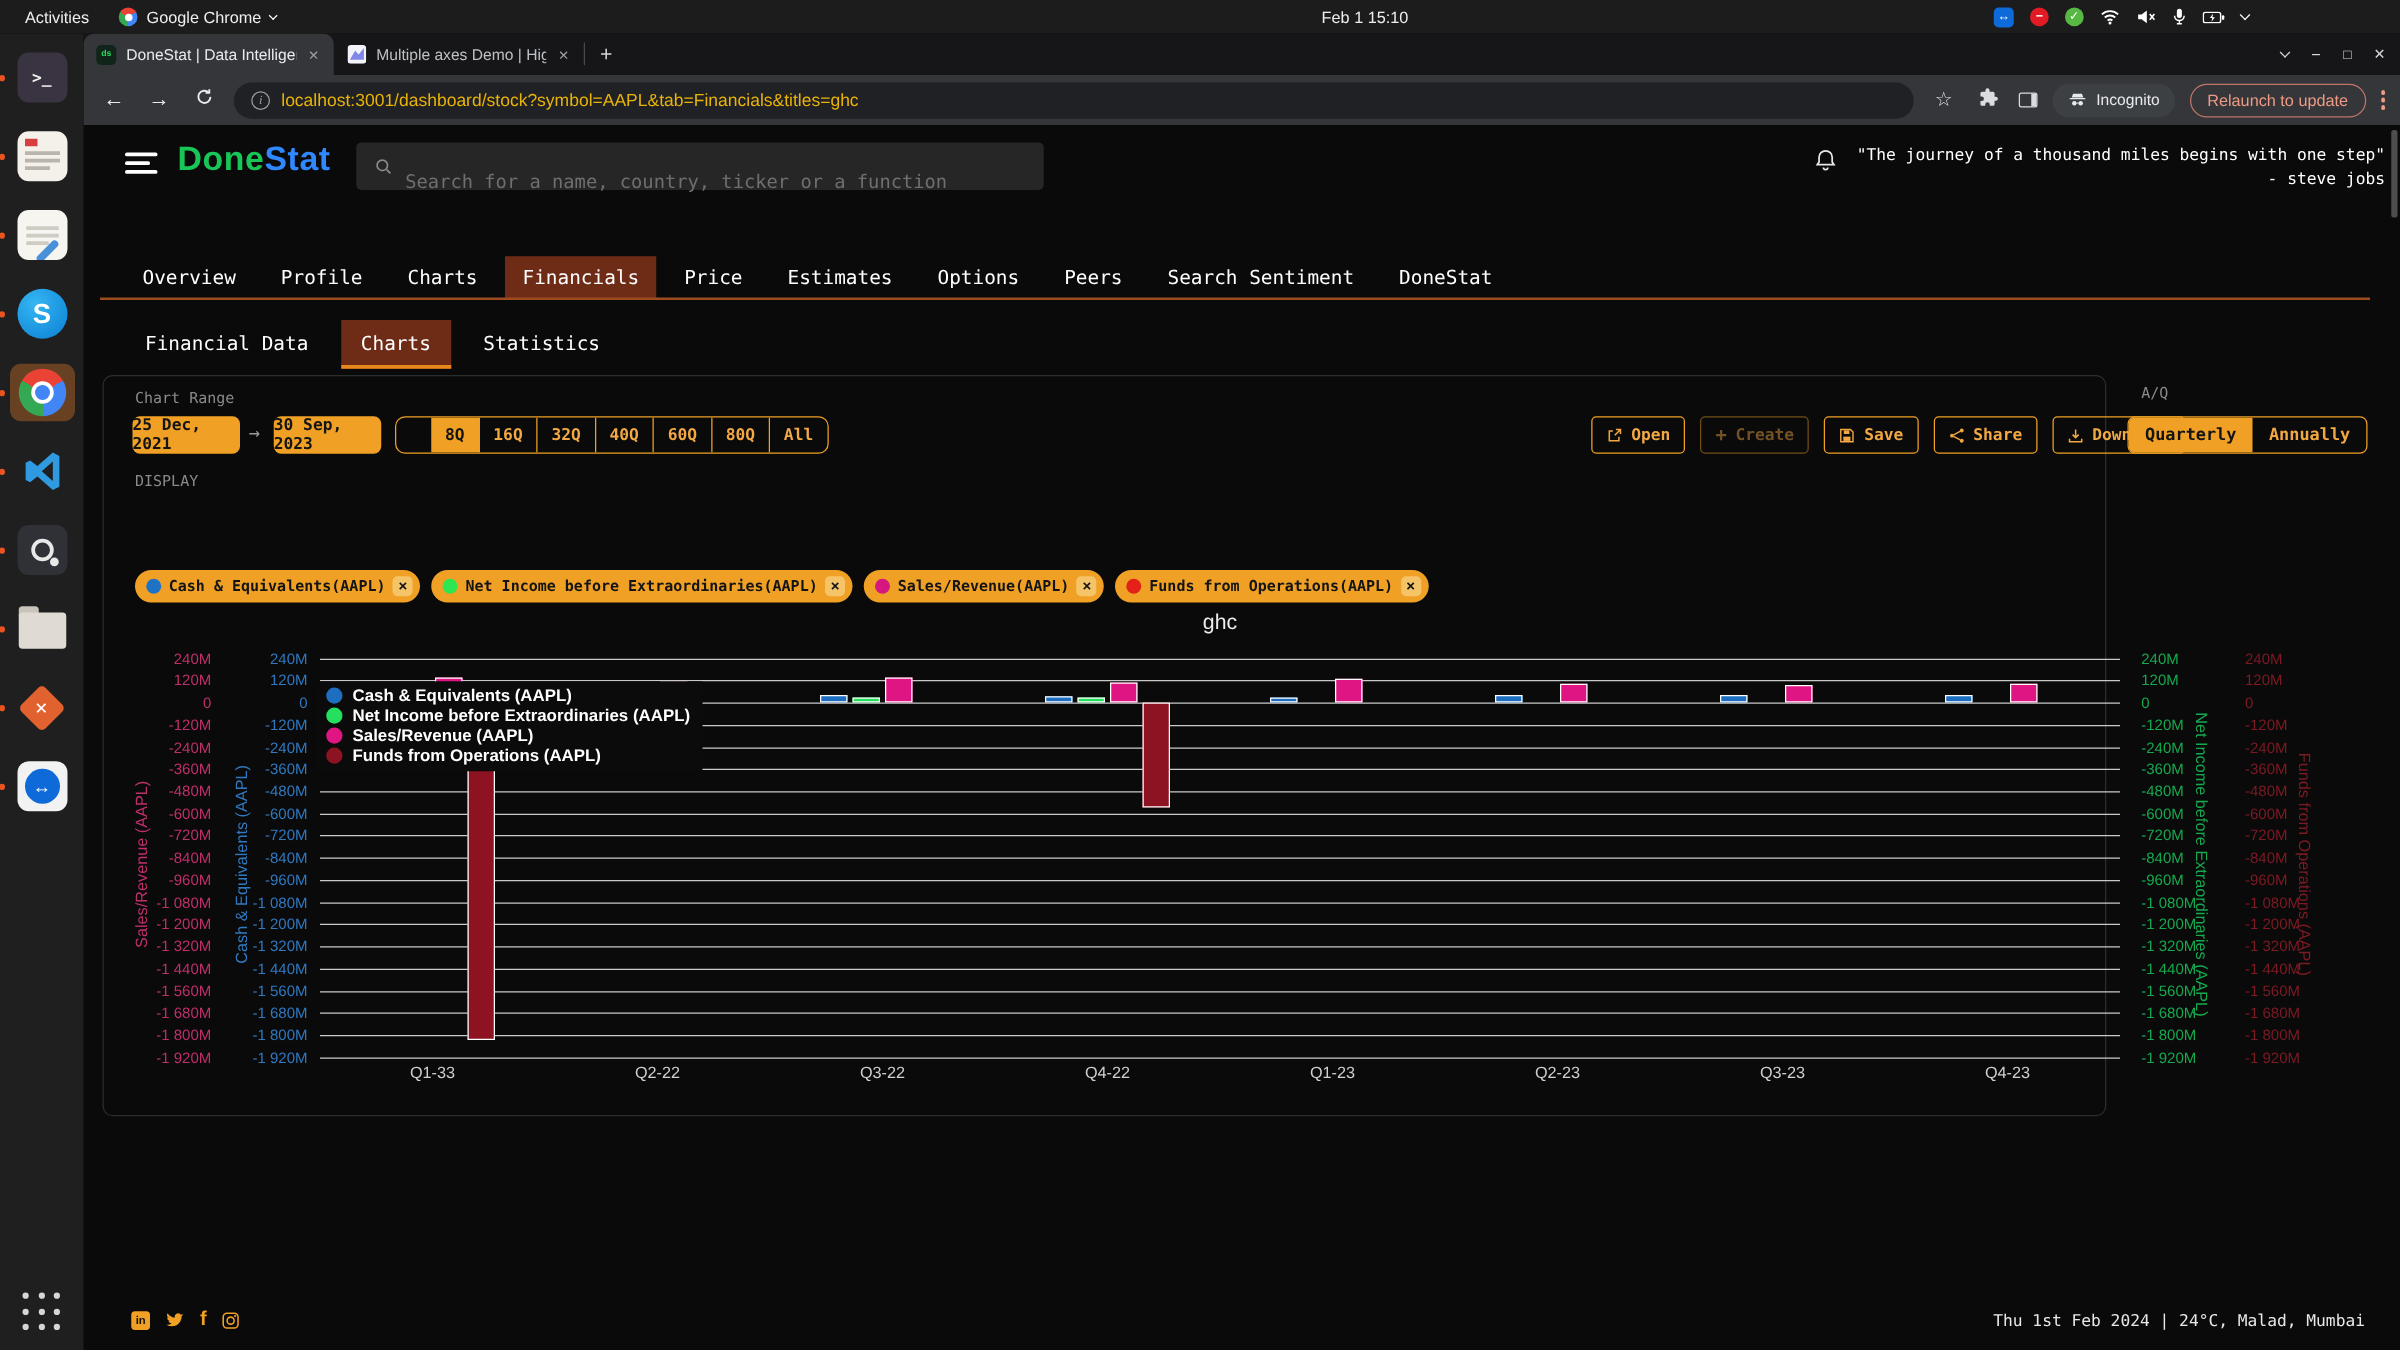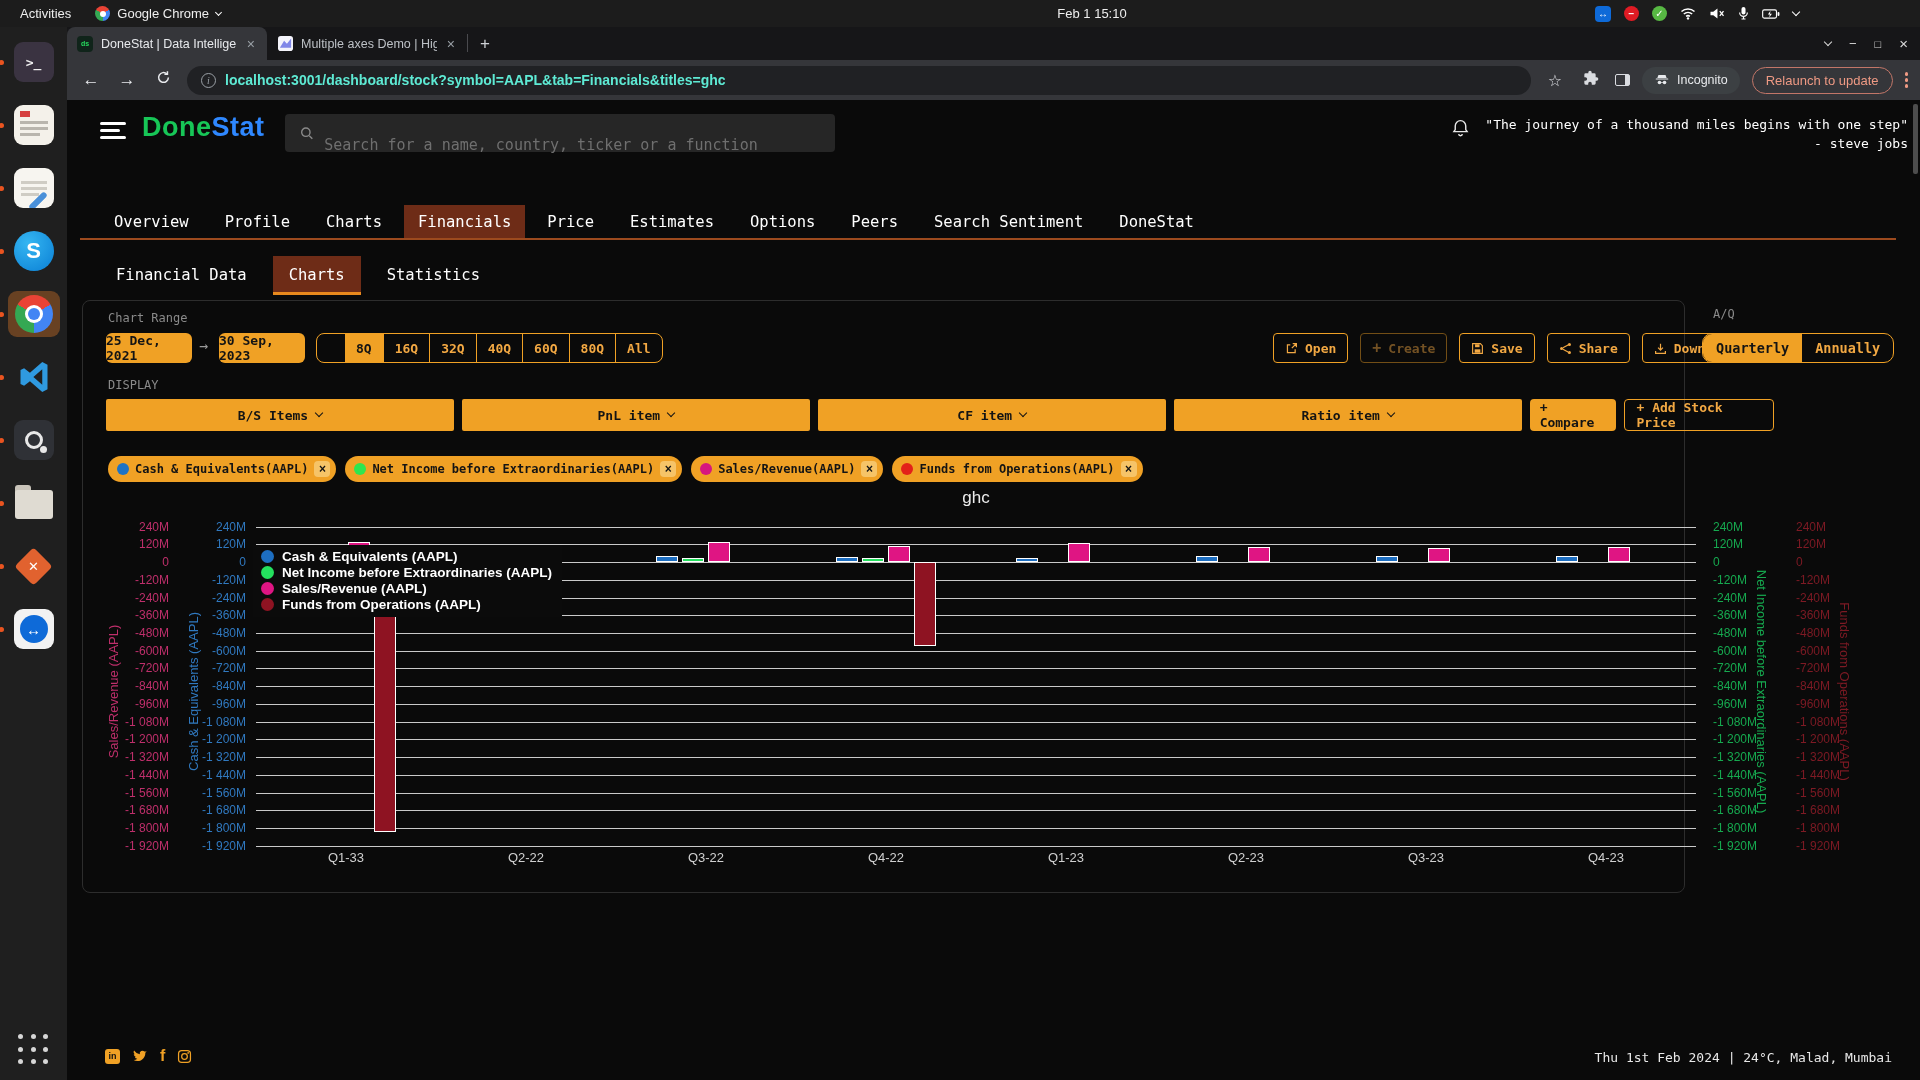--- a/index.html
+++ b/index.html
@@ -41,21 +41,21 @@
   .tab .title{white-space:nowrap;overflow:hidden;max-width:138px;}
   .tab .x{font-size:14px;color:#9aa0a6;padding:0 2px;}
   .fav{width:16px;height:16px;border-radius:4px;display:flex;align-items:center;justify-content:center;flex:none;}
   #newtab{color:#cfd2d6;font-size:17px;padding:0 12px;height:33px;display:flex;align-items:center;}
   .tabsep{width:1px;height:18px;background:#4a4a4e;margin-bottom:8px;}
   #winctl{margin-left:auto;display:flex;align-items:center;gap:18px;padding-right:12px;height:33px;color:#d9d9d9;font-size:13px;}
 
   #toolbar{left:67px;top:60px;width:1853px;height:40px;background:#35363a;display:flex;align-items:center;padding:0 12px;gap:12px;}
   .navbtn{color:#e8eaed;font-size:17px;width:24px;text-align:center;}
   #urlpill{flex:1;height:29px;background:#202124;border-radius:15px;display:flex;align-items:center;padding:0 14px;gap:9px;min-width:0;}
-  #urltext{color:#5eead4;font-size:14px;font-family:var(--sans);white-space:nowrap;overflow:hidden;font-weight:bold;}
+  #urltext{color:#eab308;font-size:14px;font-family:var(--sans);white-space:nowrap;overflow:hidden;}
   .info-ic{width:15px;height:15px;border:1.4px solid #9aa0a6;border-radius:50%;color:#9aa0a6;font-size:10px;display:flex;align-items:center;justify-content:center;font-style:italic;font-family:serif;flex:none;}
   #incogchip{height:27px;background:#3c4043;border-radius:14px;display:flex;align-items:center;gap:7px;padding:0 12px;color:#e8eaed;font-size:12.5px;}
   #relaunch{height:27px;border:1px solid #c27668;border-radius:14px;display:flex;align-items:center;padding:0 13px;color:#ef9a84;font-size:13px;}
   .vdots{display:flex;flex-direction:column;gap:2.5px;}
   .vdots span{width:3.5px;height:3.5px;border-radius:50%;background:#ef9a84;}
   .panel-ic{width:15px;height:12px;border:1.6px solid #dadce0;border-radius:2px;position:relative;}
   .panel-ic::after{content:"";position:absolute;right:0;top:0;width:4px;height:100%;background:#dadce0;}
 
   
   #pagebg{left:67px;top:100px;width:1853px;height:980px;background:var(--pagebg);}
@@ -423,46 +423,26 @@
           <span style="display: flex; align-items: center;">
             <svg viewBox="0 0 16 16" width="13" height="13">
               <path d="M8 2v7.5M5 7l3 3 3-3" fill="none" stroke="currentColor" stroke-width="1.5"></path>
               <path d="M2 11v3h12v-3" fill="none" stroke="currentColor" stroke-width="1.5"></path>
             </svg>
           </span>
           <span>Download</span>
         </div>
       </div>
     <div class="plabel" style="left:1630px;top:6px;">A/Q</div>
-    <div class="ptoggle" style="left:1619px;top:32px;border-radius:10px;" id="ptoggle">
+    <div class="ptoggle" style="left:1619px;top:32px;" id="ptoggle">
         <div class="pcell active">Quarterly</div>
         <div class="pcell">Annually</div>
       </div>
 
     <div class="plabel" style="left:25px;top:77px;">DISPLAY</div>
-    <div class="ddrow" style="left:23px;top:98px;" id="ddrow">
-        <div class="dd">
-          <span>B/S Items</span>
-          <span class="chev" style="margin-top: -4px;"></span>
-        </div>
-        <div class="dd">
-          <span>PnL item</span>
-          <span class="chev" style="margin-top: -4px;"></span>
-        </div>
-        <div class="dd">
-          <span>CF item</span>
-          <span class="chev" style="margin-top: -4px;"></span>
-        </div>
-        <div class="dd">
-          <span>Ratio item</span>
-          <span class="chev" style="margin-top: -4px;"></span>
-        </div>
-        <div class="smallbtn">+ Compare</div>
-        <div class="outbtn">+ Add Stock Price</div>
-      </div>
 
     <div id="chiprow">
         <div class="chip">
           <span class="dot" style="background: rgb(30, 115, 196);"></span>
           <span>Cash &amp; Equivalents(AAPL)</span>
           <span class="close">×</span>
         </div>
         <div class="chip">
           <span class="dot" style="background: rgb(46, 230, 79);"></span>
           <span>Net Income before Extraordinaries(AAPL)</span>

